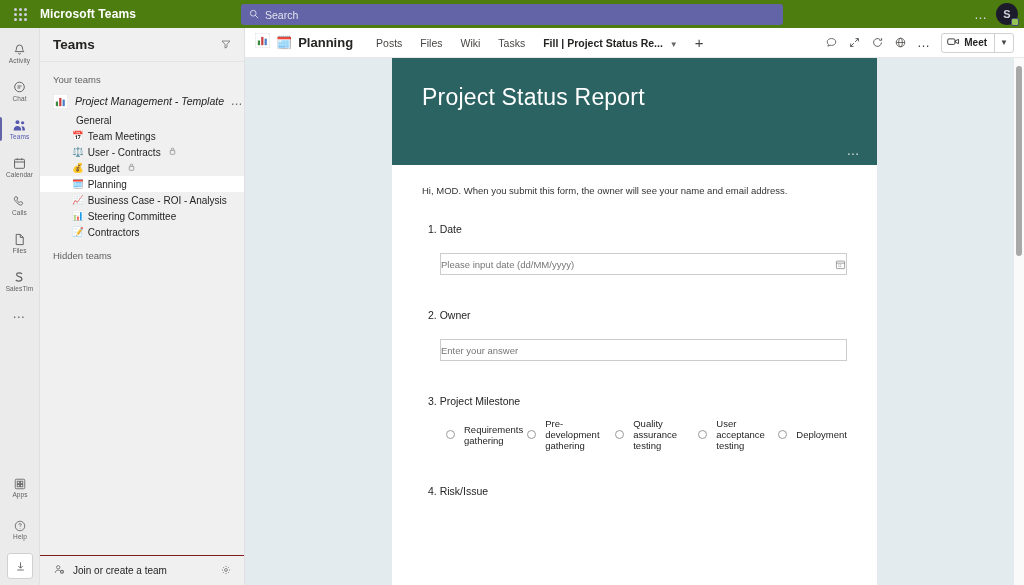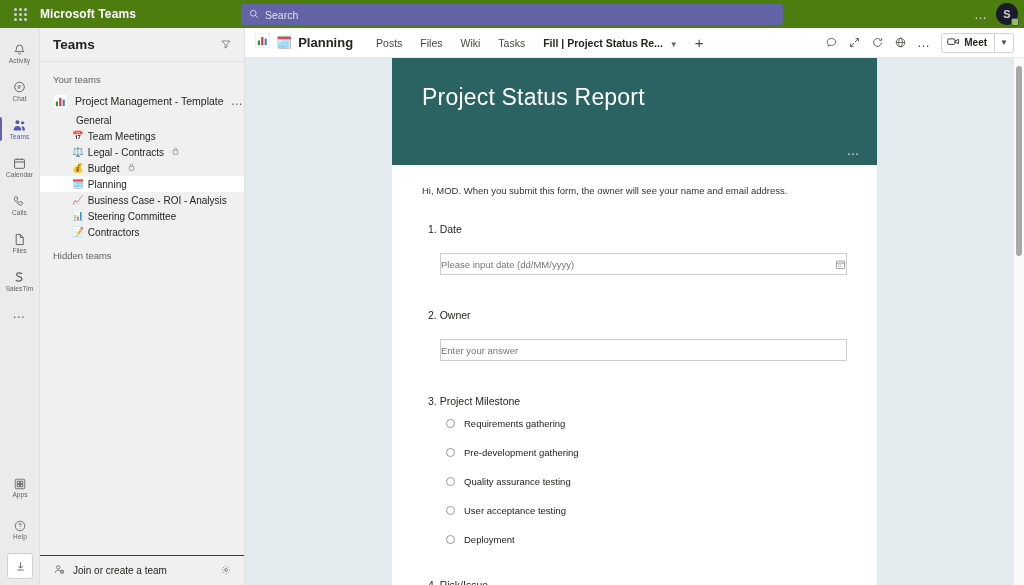--- a/index.html
+++ b/index.html
@@ -76,21 +76,21 @@
   .tp-header {
     height: 34px; display: flex; align-items: center; justify-content: space-between;
     padding: 0 12px 0 13px; border-bottom: 1px solid #e4e4e4;
   }
   .tp-title { font-size: 13.5px; font-weight: 700; color: #252423; }
   .filter-ico { cursor: pointer; color: #616161; }
   .tp-scroll { flex: 1; overflow: hidden; padding-top: 8px; }
   .sec-label { font-size: 9.5px; color: #616161; padding: 4px 0 5px 13px; }
   .team-row {
     display: flex; align-items: center; gap: 7px; height: 22px; padding: 0 10px 0 13px;
-    cursor: pointer; position: relative;
+    cursor: pointer; position: relative; font-style: italic;
   }
   .team-ico { width: 15px; height: 15px; flex: 0 0 15px; font-size: 12px; line-height: 15px; text-align: center; }
   .team-name { font-size: 10.5px; color: #252423; font-weight: 400; white-space: nowrap; }
   .team-more { margin-left: auto; color: #616161; font-size: 12px; letter-spacing: 1px; line-height: 1; }
   .chan-row {
     display: flex; align-items: center; gap: 4px; height: 16px; padding: 0 10px 0 32px;
     cursor: pointer; font-size: 10px; color: #252423; white-space: nowrap; margin-bottom: 0;
   }
   .chan-list { display: flex; flex-direction: column; gap: 0; }
   .chan-row.active { background: #fff; font-weight: 400; }
@@ -147,21 +147,21 @@
   .greeting { font-size: 9.5px; color: #333; margin-bottom: 27px; }
   .q-block { margin-bottom: 10px; }
   .q-title { font-size: 10.5px; color: #252423; margin-bottom: 18px; padding-left: 6px; }
   .q-title.tight { margin-bottom: 11px; }
   .field {
     border: 1px solid #ccc; height: 22px; display: flex; align-items: center;
     padding: 0 0; margin: 0 0 0 18px; background: #fff; cursor: text;
   }
   .field .ph { font-size: 9.5px; color: #767676; }
   .field .cal { margin-left: auto; color: #767676; display: flex; align-items: center; }
-  .radio-list { padding-left: 24px; display: flex; flex-direction: column; gap: 18px; }
+  .radio-list { padding-left: 24px; display: flex; flex-direction: row; gap: 4px; }
   .radio-row { display: flex; align-items: center; gap: 9px; cursor: pointer; }
   .radio {
     width: 9px; height: 9px; border: 1px solid #9a9a9a; border-radius: 50%; flex: 0 0 9px; background: #fff;
   }
   .radio-lbl { font-size: 9.5px; color: #252423; }
   .q-spacer { height: 24px; }
 
   
   .vscroll { position: absolute; right: 0; top: 0; width: 10px; height: 100%; background: #fafafa; }
   .vscroll .thumb { position: absolute; left: 2px; top: 8px; width: 6px; height: 190px; background: #a8a8a8; border-radius: 3px; cursor: pointer; }
@@ -349,21 +349,21 @@
             <span class="cname">General</span>
           </div>
 
           <div class="chan-row">
             <span class="chan-emoji">📅</span>
             <span class="cname">Team Meetings</span>
           </div>
 
           <div class="chan-row">
             <span class="chan-emoji">⚖️</span>
-            <span class="cname">Legal - Contracts</span>
+            <span class="cname">User - Contracts</span>
             <span class="lock-ico">
               <svg width="7" height="8" viewBox="0 0 10 12" fill="none" stroke="currentColor" stroke-width="1.1">
                 <rect x="1.6" y="5" width="6.8" height="6" rx="1"></rect>
                   <path d="M3.2 5V3.4a1.8 1.8 0 0 1 3.6 0V5"></path>
               </svg>
             </span>
           </div>
 
           <div class="chan-row">
             <span class="chan-emoji">💰</span>

